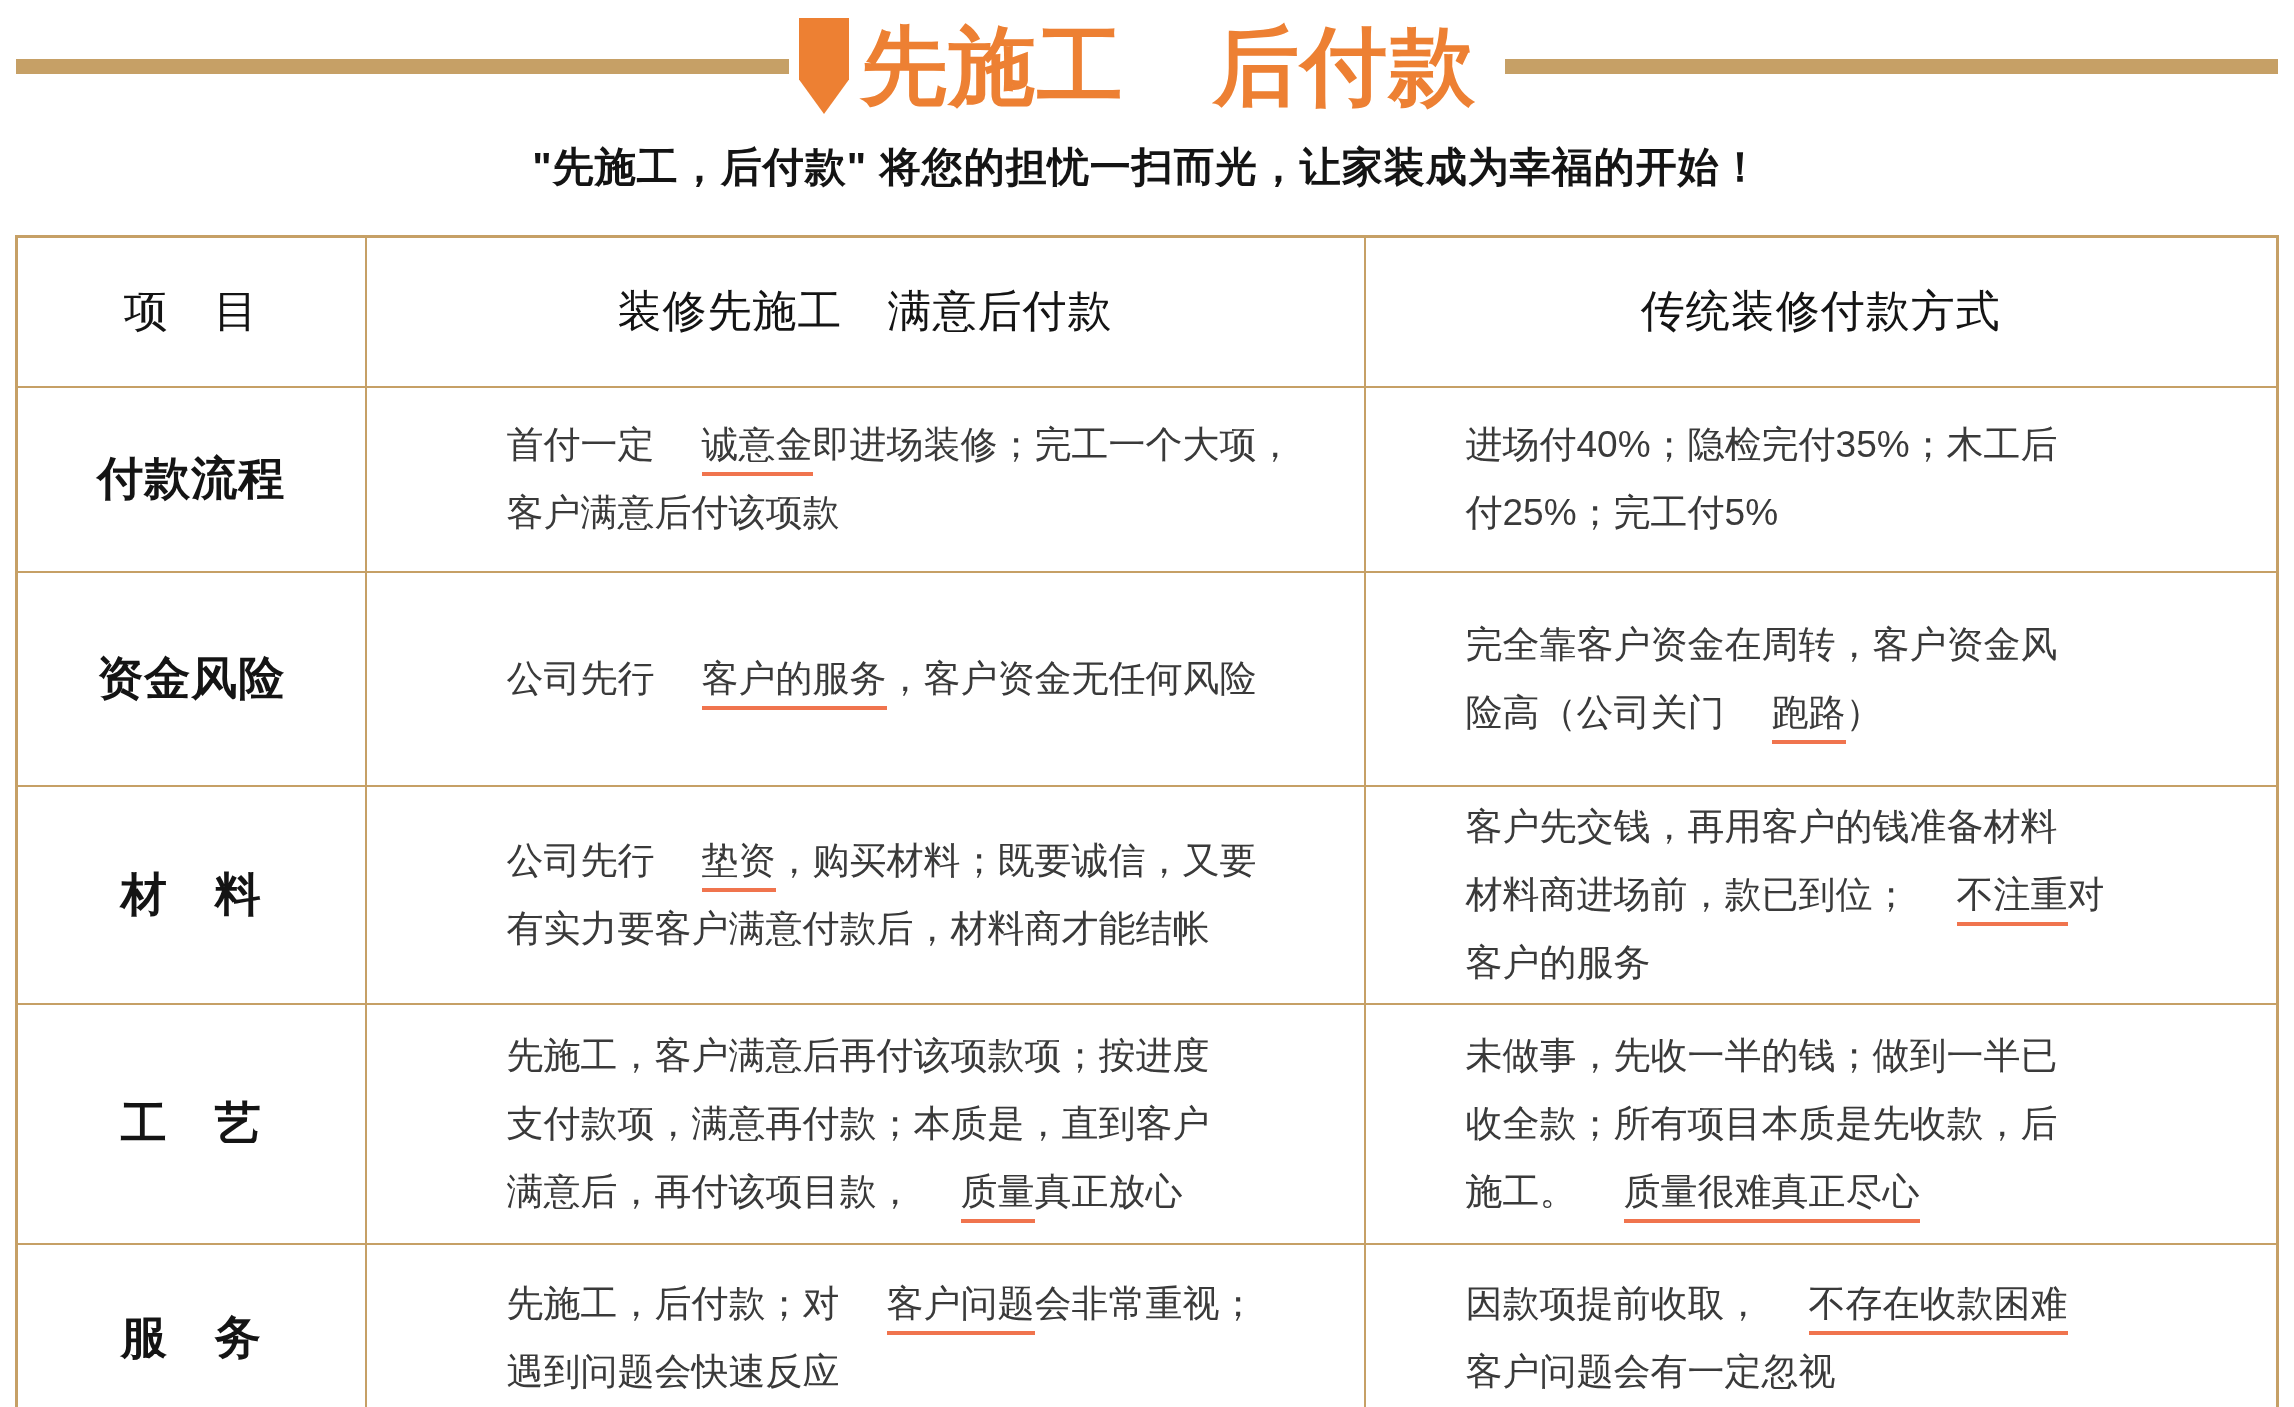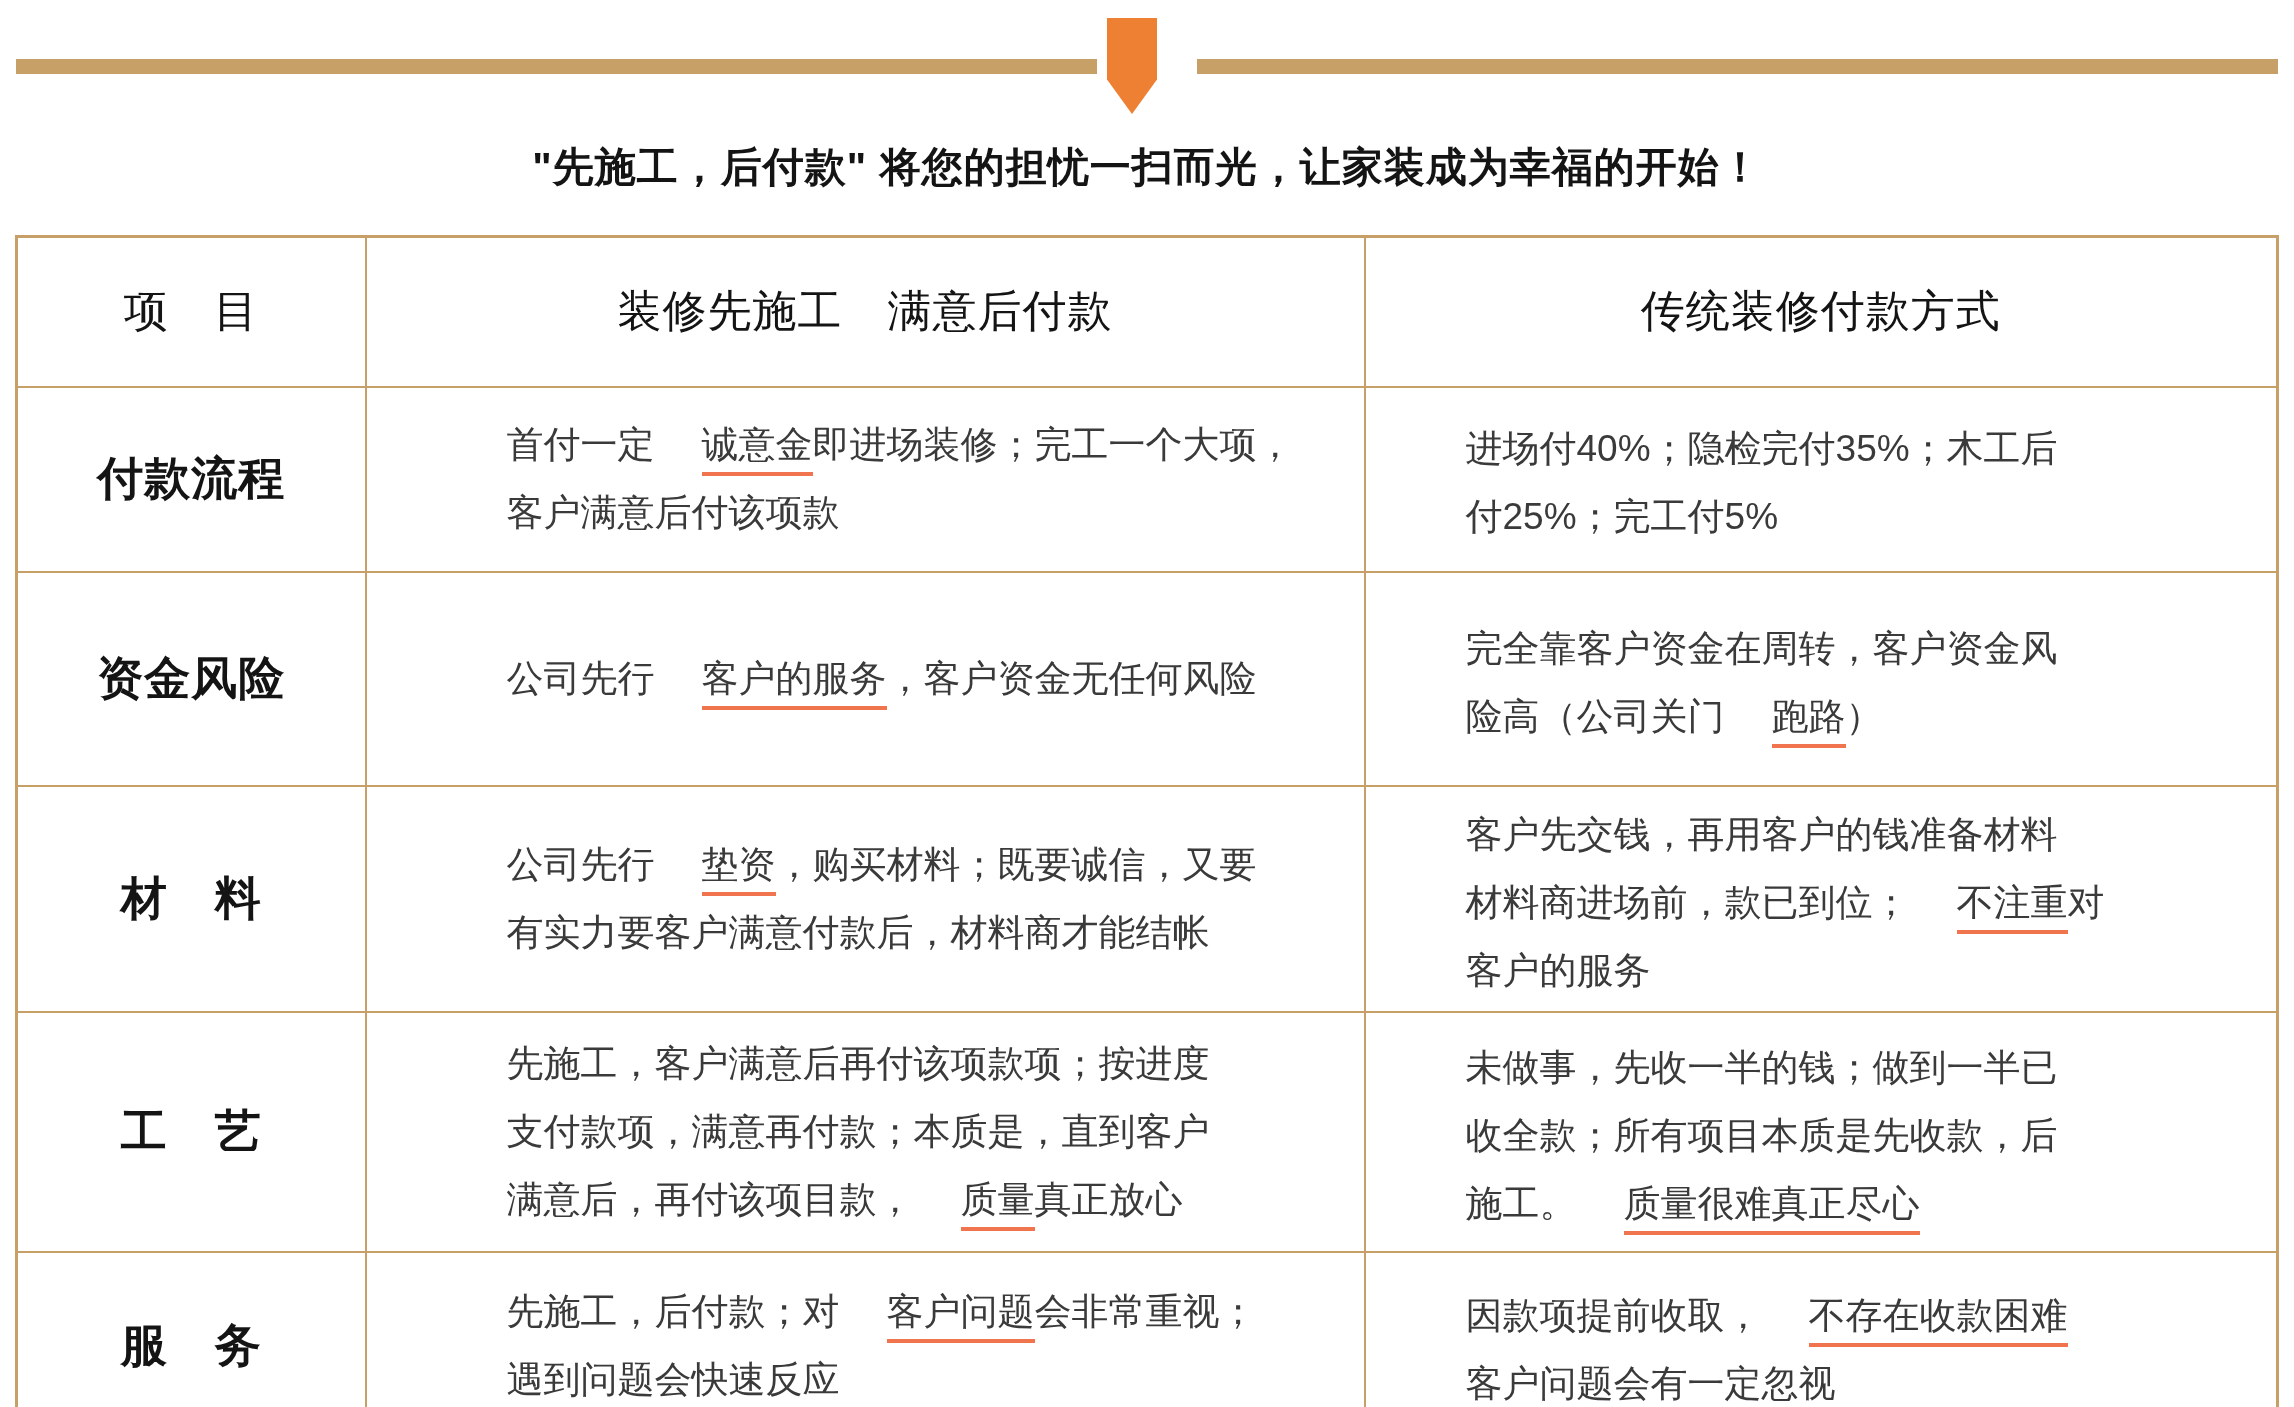--- a/index.html
+++ b/index.html
@@ -89,35 +89,36 @@
     border-radius: 8px;
   }
   td.body-cell {
     font-size: 37px;
     font-weight: 400;
     color: #3a3a3a;
     line-height: 68px;
     text-align: left;
   }
   td.body-cell.ours { padding: 6px 70px 6px 140px; }
-  td.body-cell.trad { padding: 14px 50px 6px 100px; }
+  td.body-cell.trad { padding: 6px 50px 6px 100px; }
   .u {
     border-bottom: 4px solid #F0744E;
     padding-bottom: 7px;
     margin-left: 47px;
   }
 </style>
 </head>
 <body>
 
 <div class="page">
 
   <div class="header-band">
     <div class="rule left"></div>
     <div class="pennant"></div>
+    <h1 class="title">先施工　后付款</h1>
     <div class="rule right"></div>
   </div>
 
   <p class="subtitle">"先施工，后付款" 将您的担忧一扫而光，让家装成为幸福的开始！</p>
 
   <table class="cmp">
     <colgroup>
       <col class="c-item">
       <col class="c-ours">
       <col class="c-trad">

